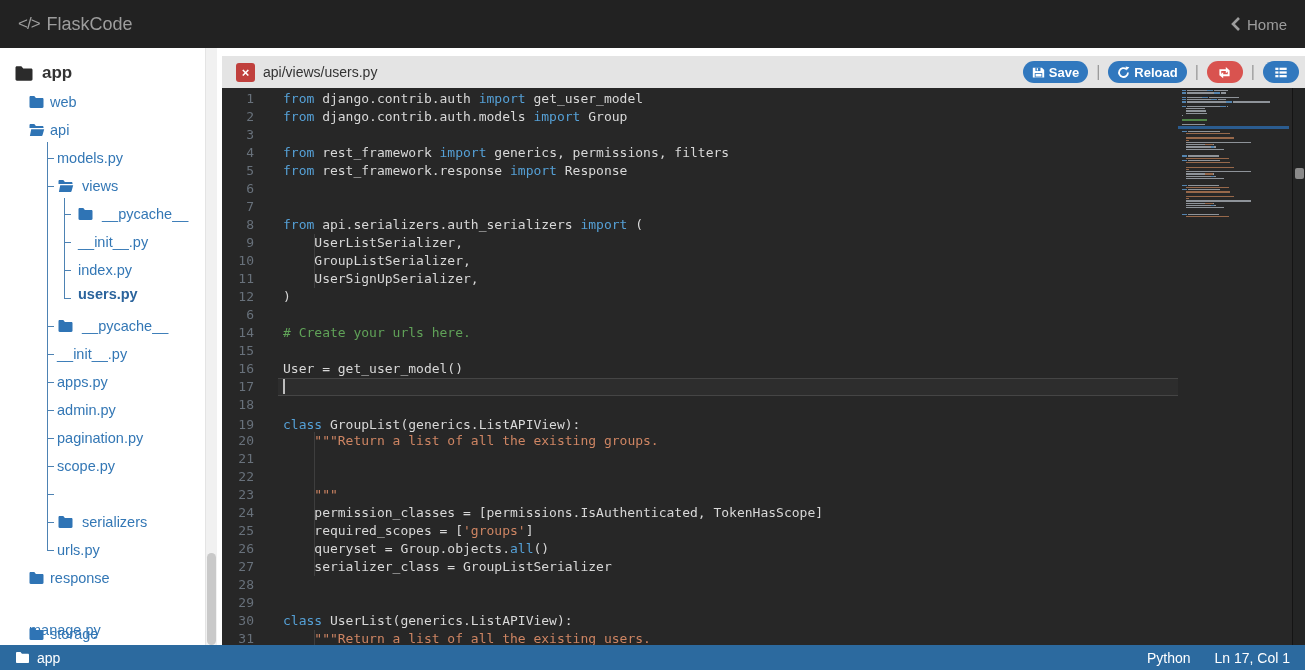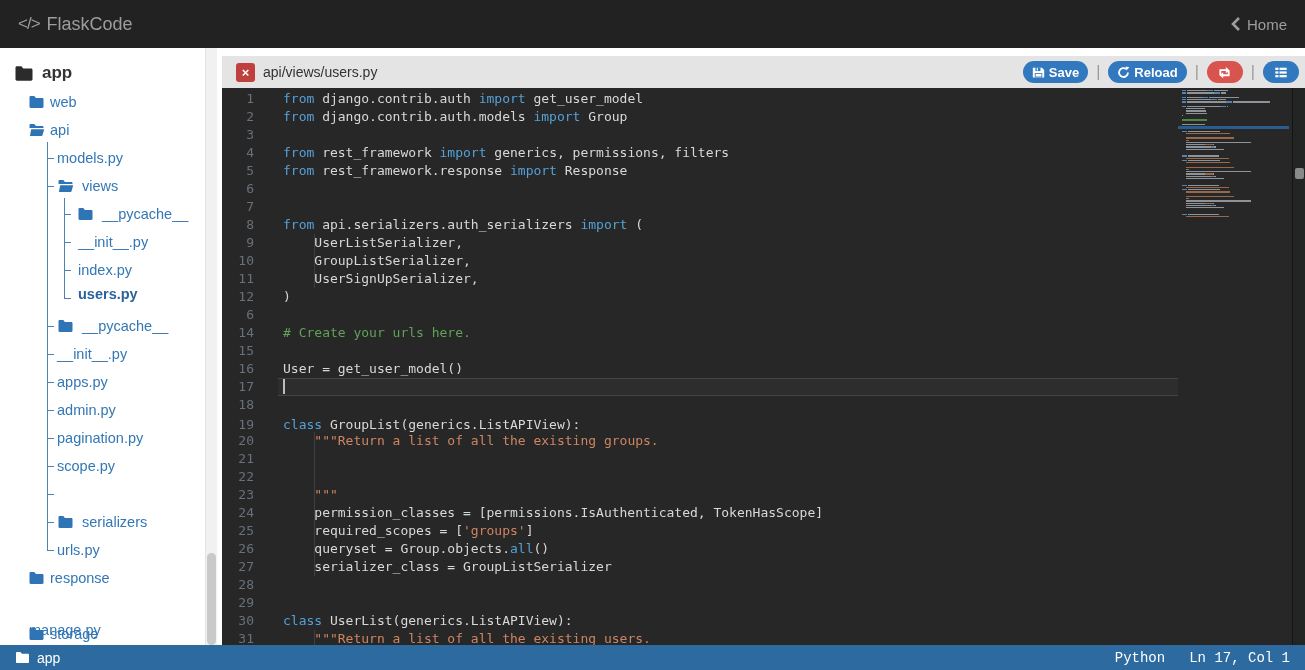--- a/index.html
+++ b/index.html
@@ -92,21 +92,21 @@
     background:#232424; border-left:1px solid #141414; }
   .ed-scroll .thumb { position:absolute; left:2px; width:9px; top:80px;
     height:11px; border-radius:2px; background:#8a8a8a; cursor:pointer; }
 
   
   .statusbar { position:absolute; left:0; right:0; bottom:0; height:25px;
     background:var(--status-blue); color:#fff; display:flex;
     align-items:center; justify-content:space-between; padding:0 15px;
     font-size:14px; }
   .sb-left { display:flex; align-items:center; gap:7px; }
-  .sb-right { display:flex; align-items:center; gap:24px;font-family:Liberation Mono, monospace; }
+  .sb-right { display:flex; align-items:center; gap:24px; }
 </style>
 </head>
 <body>
 
 <nav class="navbar">
   <div class="brand">
     <span class="angle">&lt;/&gt;</span>
     <span>FlaskCode</span>
   </div>
   <div class="home-link">

